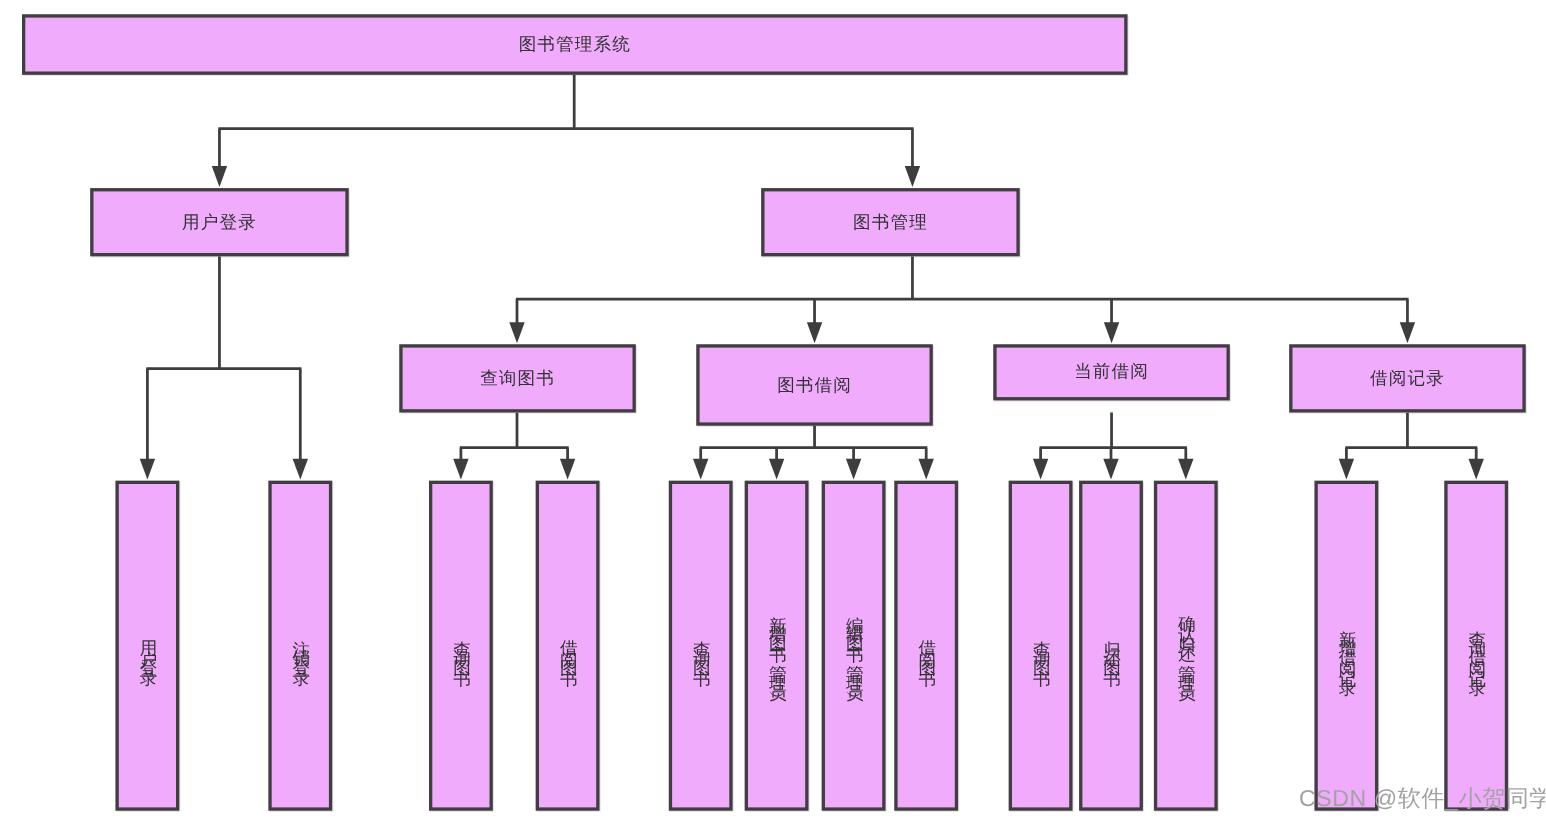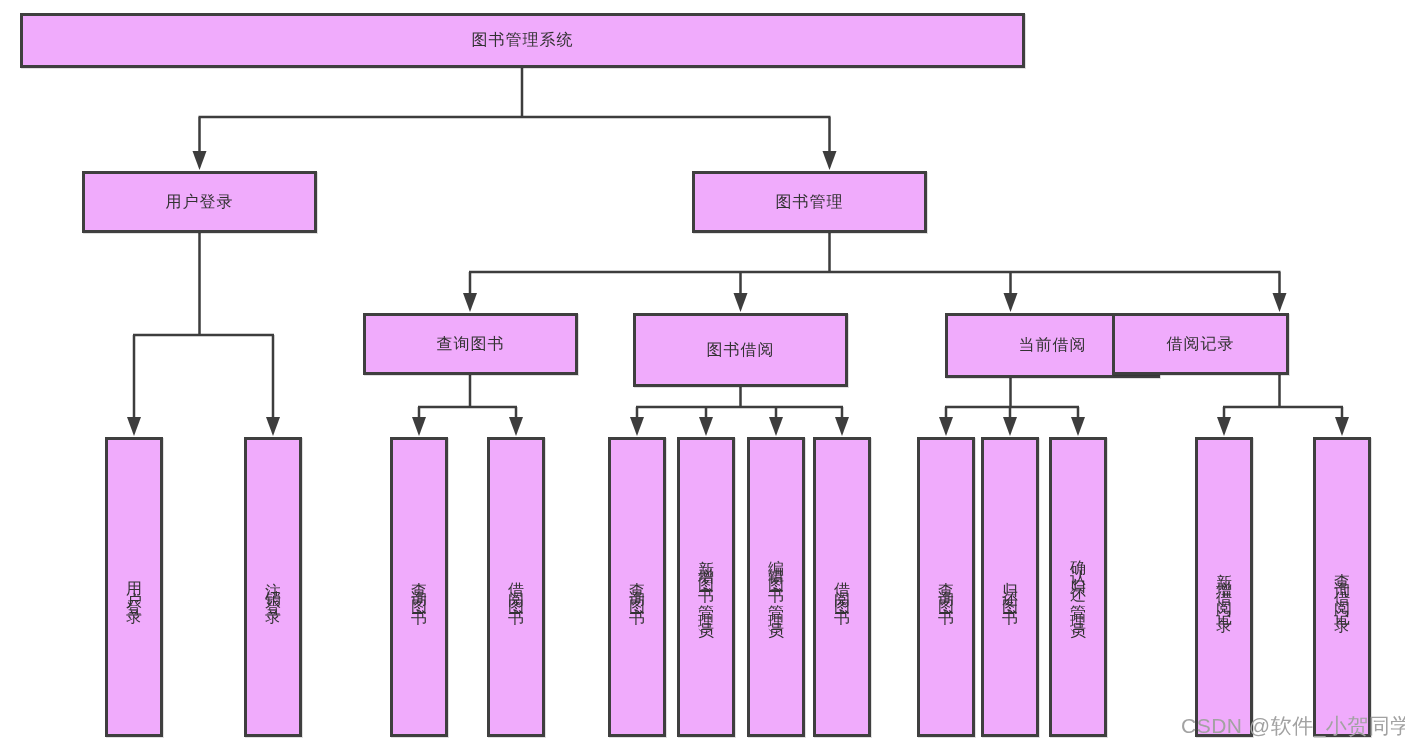--- a/index.html
+++ b/index.html
@@ -87,24 +87,24 @@
   <div class="box" style="left:692px;top:171px;width:235px;height:62px">
     <span>图书管理</span>
   </div>
 
   <div class="box" style="left:363px;top:313px;width:215px;height:62px">
     <span>查询图书</span>
   </div>
   <div class="box" style="left:633px;top:313px;width:215px;height:74px">
     <span>图书借阅</span>
   </div>
-  <div class="box" style="left:945px;top:313px;width:215px;height:65px">
+  <div class="box" style="left:903px;top:313px;width:215px;height:51px">
     <span>当前借阅</span>
   </div>
-  <div class="box" style="left:1112px;top:313px;width:177px;height:62px">
+  <div class="box" style="left:1172px;top:313px;width:215px;height:62px">
     <span>借阅记录</span>
   </div>
 
   <div class="box v" style="left:105px;top:437px;width:58px;height:300px">
     <span>用户登录</span>
   </div>
   <div class="box v" style="left:244px;top:437px;width:58px;height:300px">
     <span>注销登录</span>
   </div>
 

